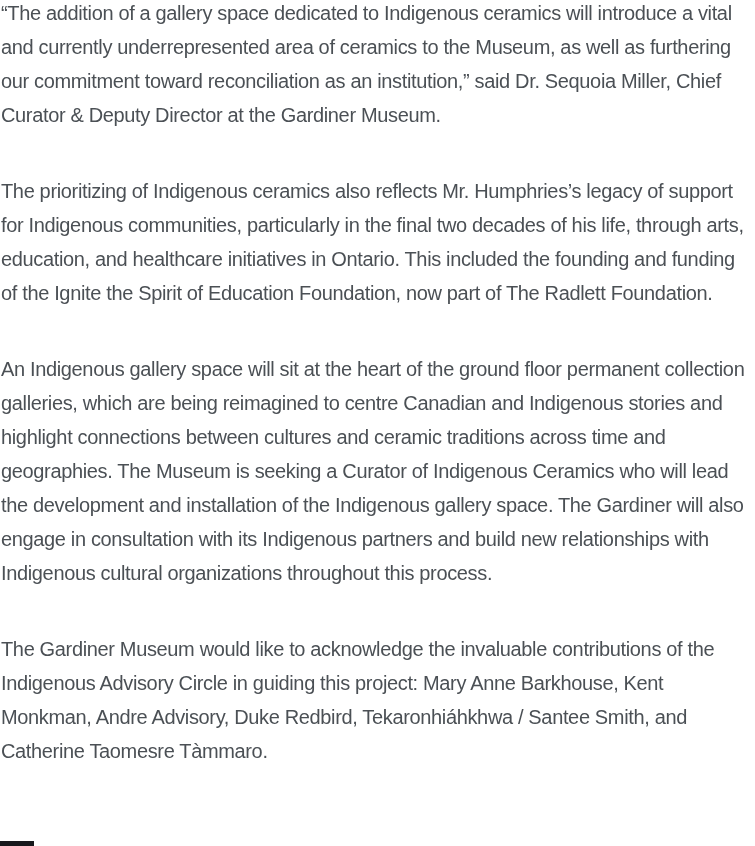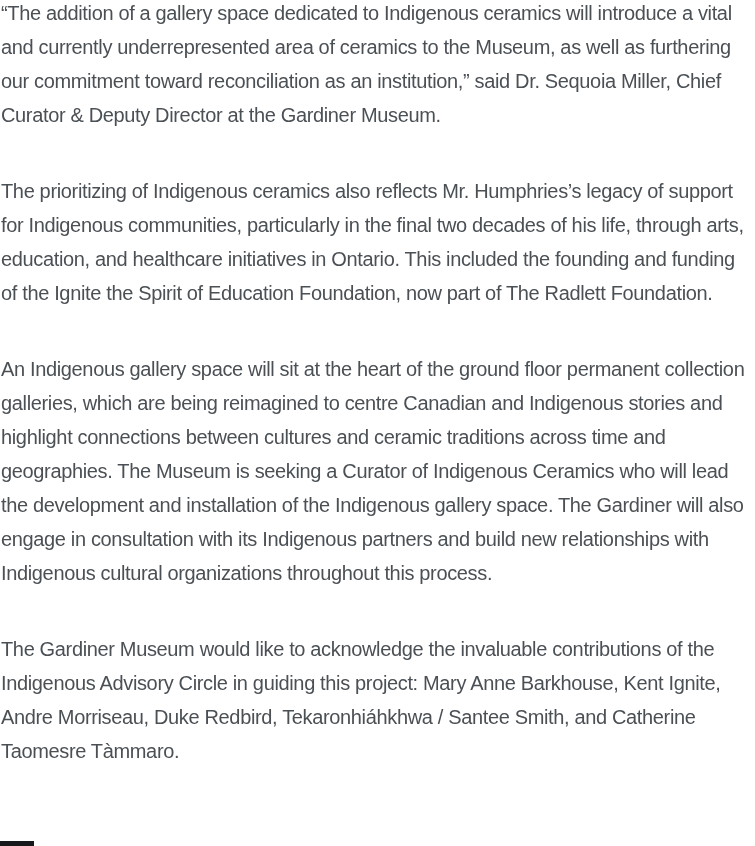--- a/index.html
+++ b/index.html
@@ -38,16 +38,16 @@
     background: #17181c;
   }
 </style>
 </head>
 <body>
 
 <div class="article">
   <p>“The addition of a gallery space dedicated to Indigenous ceramics will introduce a vital and currently underrepresented area of ceramics to the Museum, as well as furthering our commitment toward reconciliation as an institution,” said Dr. Sequoia Miller, Chief Curator &amp; Deputy Director at the Gardiner Museum.</p>
   <p>The prioritizing of Indigenous ceramics also reflects Mr. Humphries’s legacy of support for Indigenous communities, particularly in the final two decades of his life, through arts, education, and healthcare initiatives in Ontario. This included the founding and funding of the Ignite the Spirit of Education Foundation, now part of The Radlett Foundation.</p>
   <p>An Indigenous gallery space will sit at the heart of the ground floor permanent collection galleries, which are being reimagined to centre Canadian and Indigenous stories and highlight connections between cultures and ceramic traditions across time and geographies. The Museum is seeking a Curator of Indigenous Ceramics who will lead the development and installation of the Indigenous gallery space. The Gardiner will also engage in consultation with its Indigenous partners and build new relationships with Indigenous cultural organizations throughout this process.</p>
-  <p>The Gardiner Museum would like to acknowledge the invaluable contributions of the Indigenous Advisory Circle in guiding this project: Mary Anne Barkhouse, Kent Ignite, Andre Morriseau, Duke Redbird, Tekaronhiáhkhwa / Santee Smith, and Catherine Taomesre Tàmmaro.</p>
+  <p>The Gardiner Museum would like to acknowledge the invaluable contributions of the Indigenous Advisory Circle in guiding this project: Mary Anne Barkhouse, Kent Monkman, Andre Advisory, Duke Redbird, Tekaronhiáhkhwa / Santee Smith, and Catherine Taomesre Tàmmaro.</p>
 </div>
 
 <div class="partial-el"></div>
 
 </body></html>

